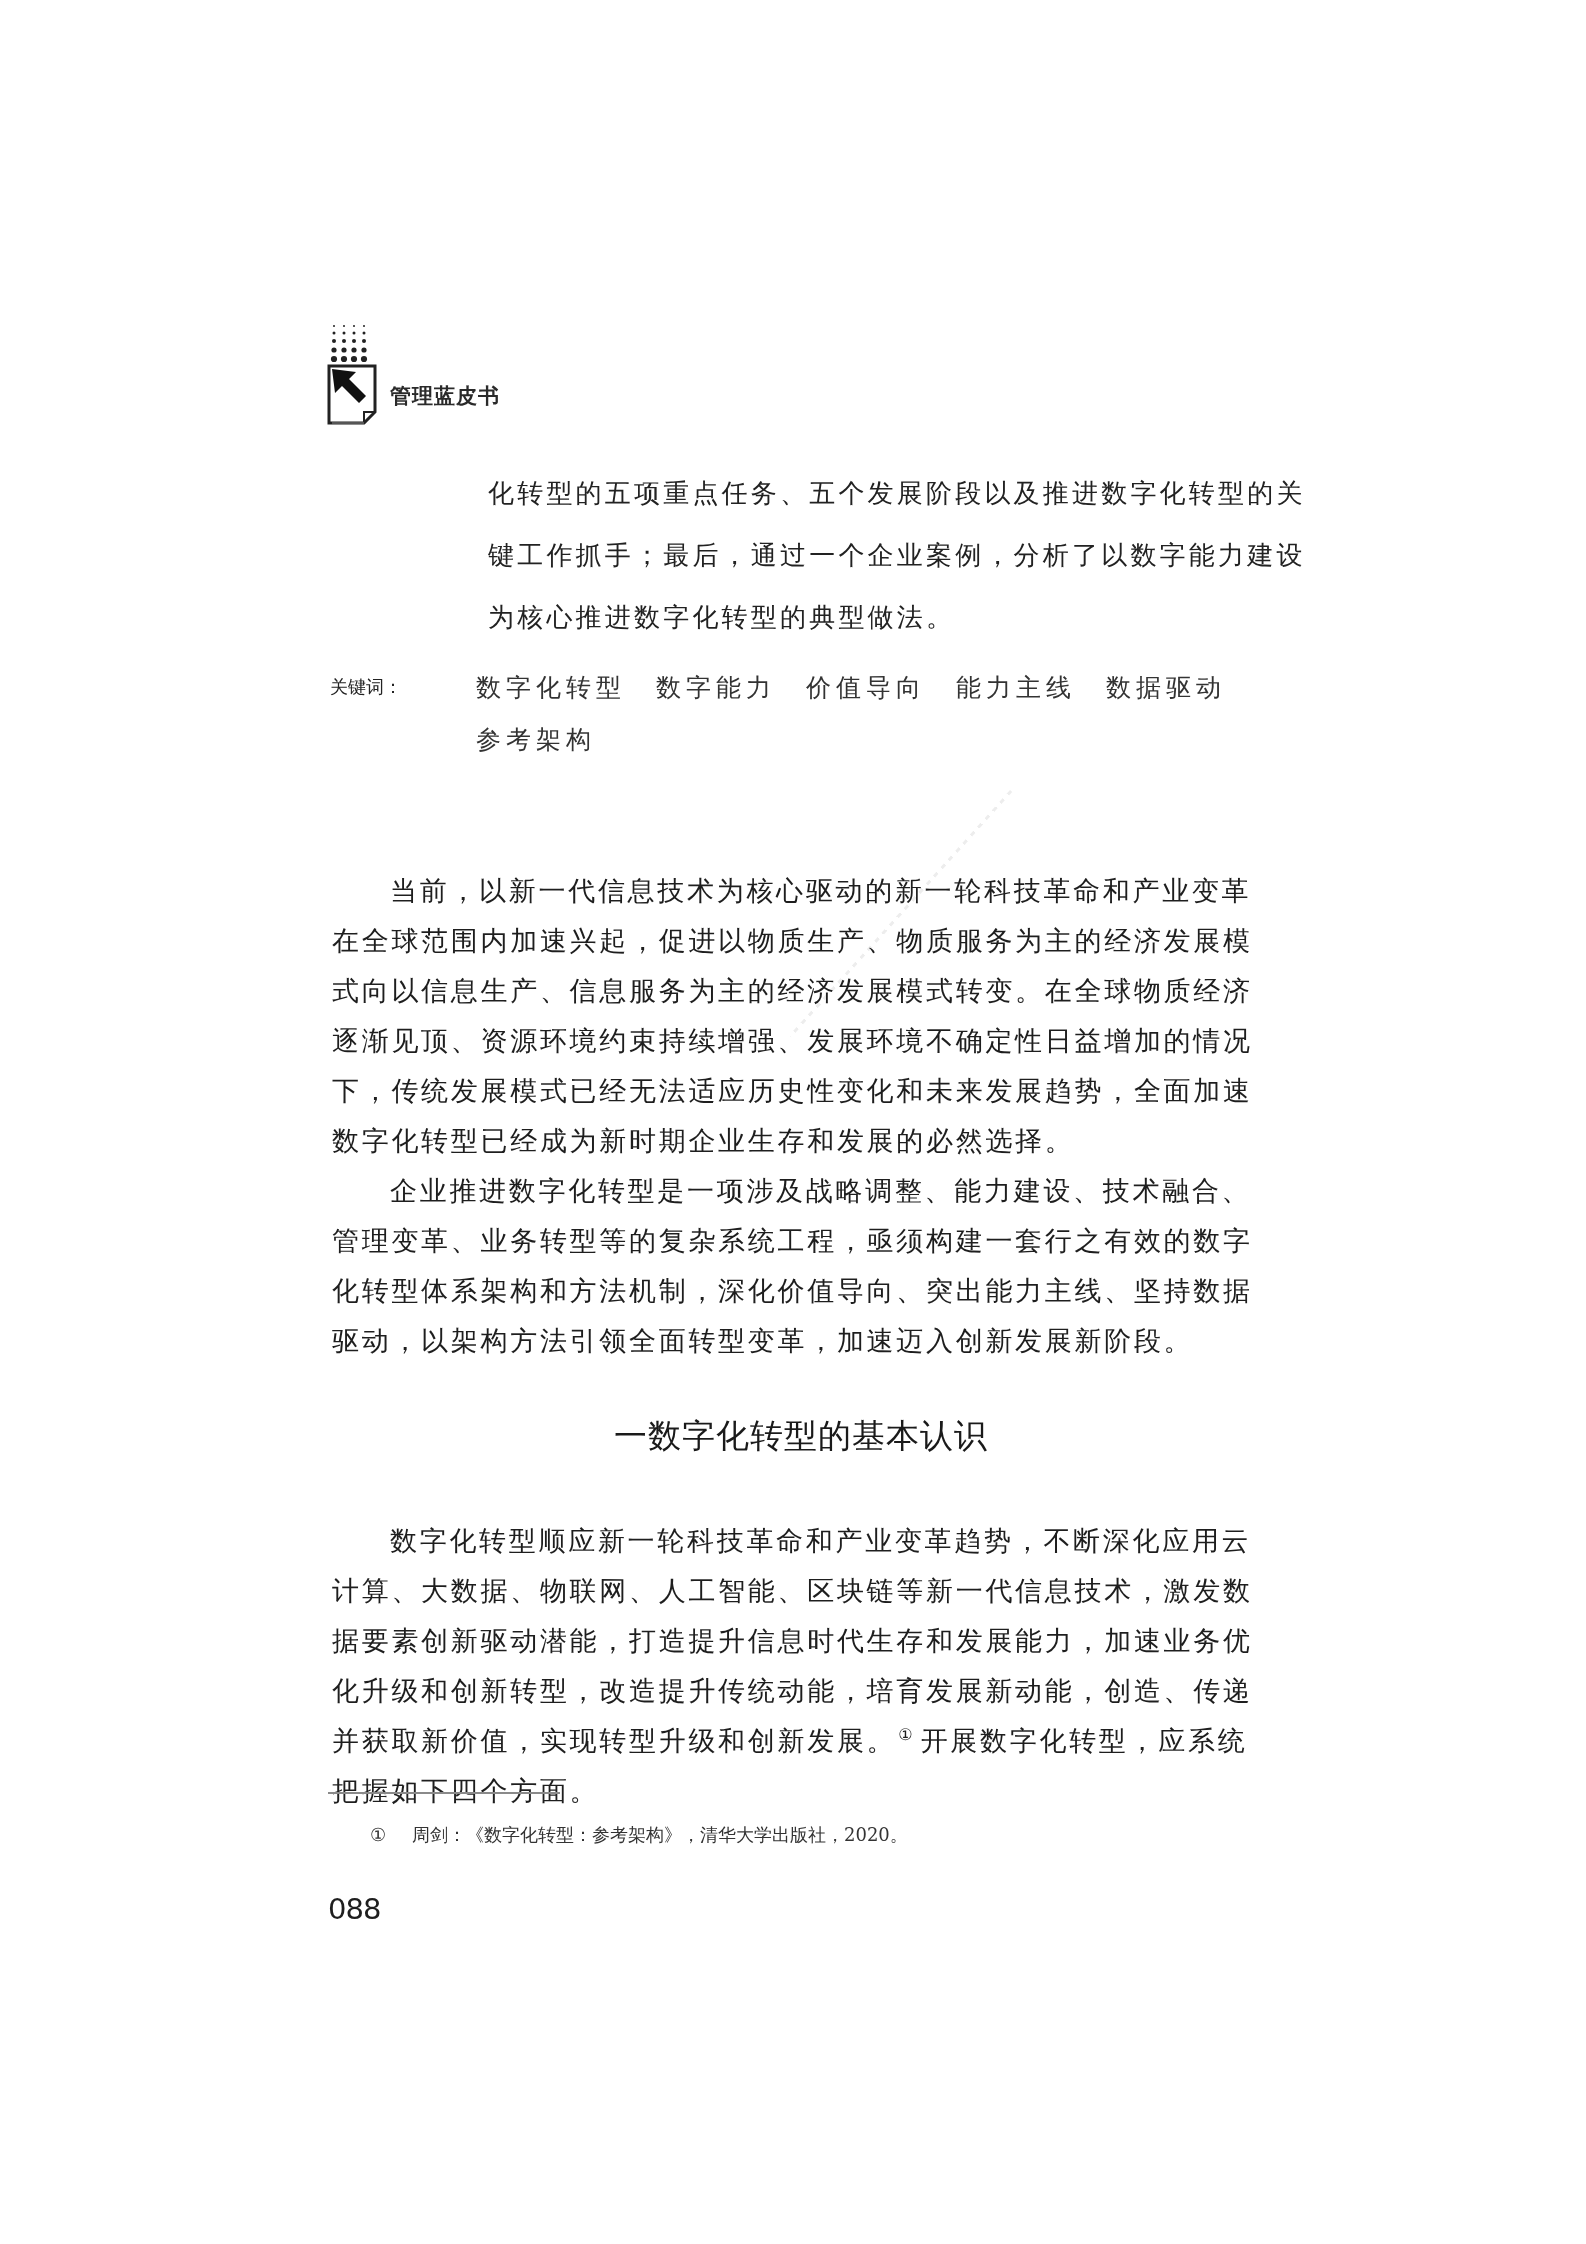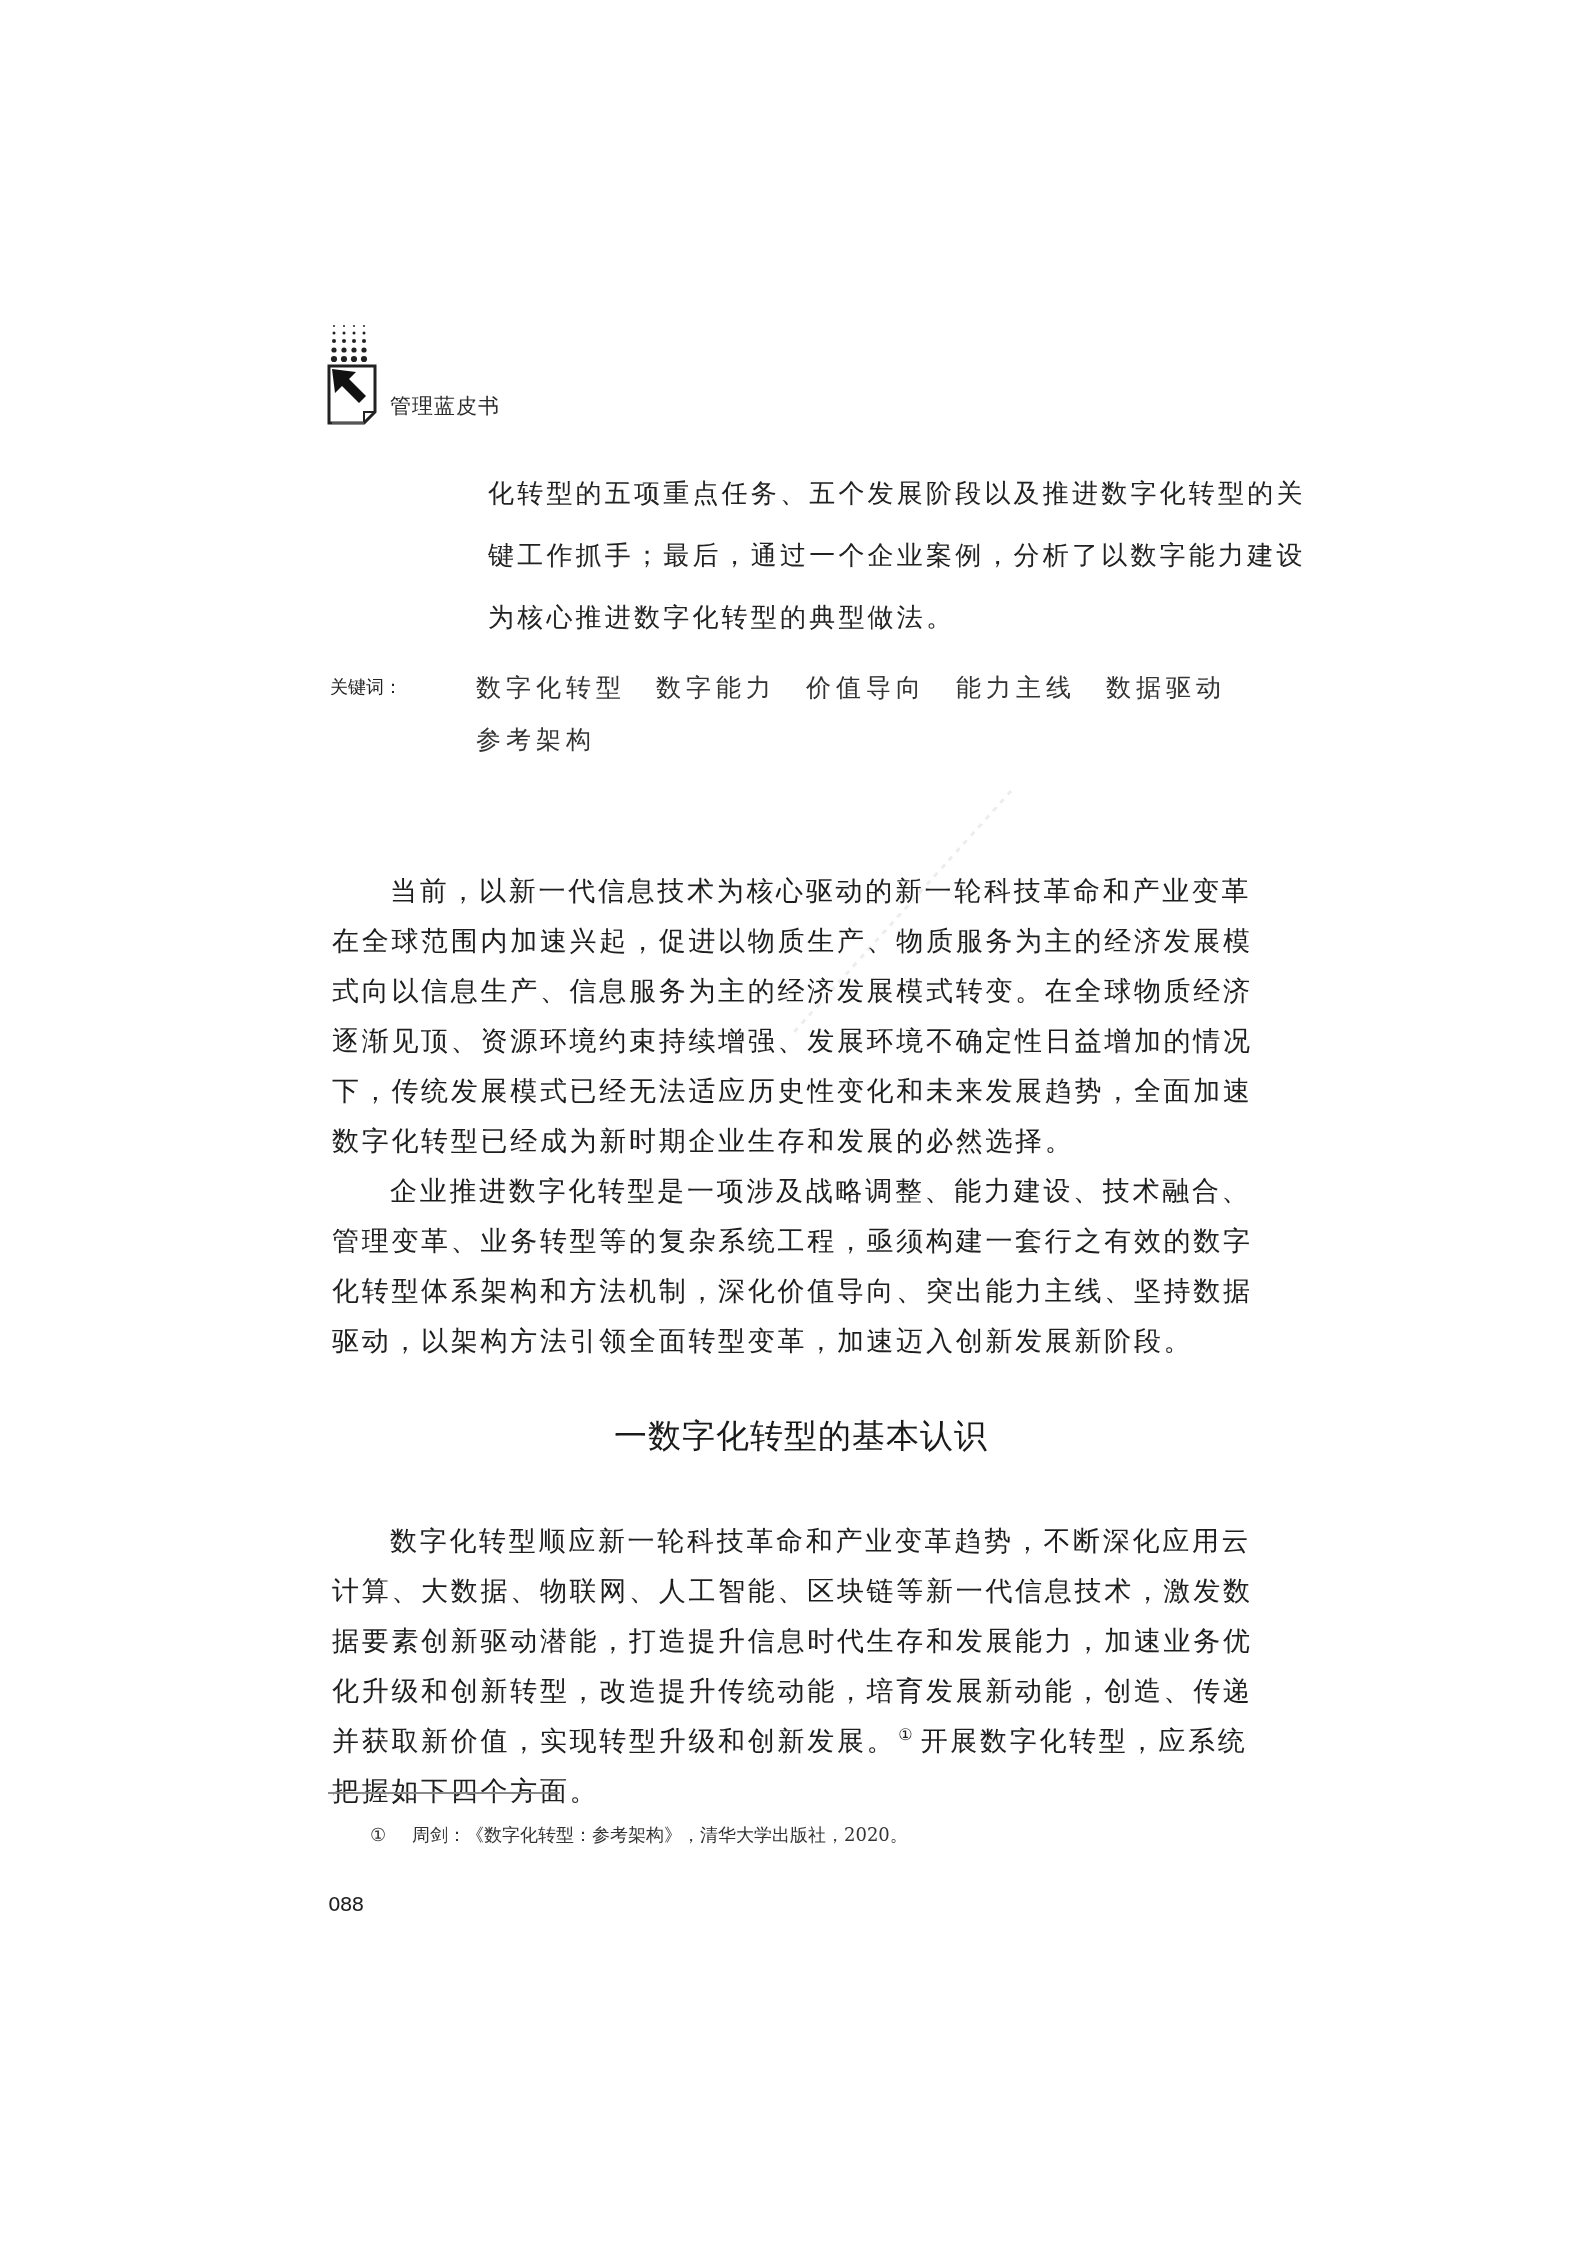--- a/index.html
+++ b/index.html
@@ -16,23 +16,22 @@
     color: #1e1e1e;
   }
   .page { position: absolute; left: 0; top: 0; width: 1586px; height: 2244px; }
 
   
   .running-header { position: absolute; left: 326px; top: 322px; width: 260px; height: 110px; }
   .series-logo { position: absolute; left: 0; top: 0; width: 56px; height: 104px; }
   .series-title {
     position: absolute; left: 64px; top: 60px;
     font-family: "DejaVu Sans", "Liberation Sans", sans-serif;
-    font-size: 21px; font-weight: normal; color: #2a2a2a; letter-spacing: 1px;
+    font-size: 21px; font-weight: bold; color: #2a2a2a; letter-spacing: 1px;
     white-space: nowrap;
-    margin-top: 10px;
   }
 
   
   .abstract {
     position: absolute; left: 476px; top: 456px; width: 790px;
     font-size: 26px; line-height: 50px; letter-spacing: 3.2px; color: #222;
   }
   .abstract p { margin: 12px; white-space: nowrap; }
 
   
@@ -71,21 +70,21 @@
 
   
   .footnote-rule { position: absolute; left: 328px; top: 1792px; width: 232px; height: 0; border-top: 2px solid #8a8a8a; }
   .footnote { position: absolute; left: 370px; top: 1820px; font-size: 18px; line-height: 30px; color: #333; white-space: nowrap; }
   .footnote .fn-mark { display: inline-block; width: 42px; }
 
   
   .page-number {
     position: absolute; left: 328px; top: 1892px;
     font-family: "DejaVu Sans", "Liberation Sans", sans-serif;
-    font-size: 20px; color: #1e1e1e; letter-spacing: -1px;
+    font-size: 29px; color: #1e1e1e; letter-spacing: -1px;
   }
 
   
   .watermark {
     position: absolute; left: 1010px; top: 790px; width: 3px; height: 330px;
     transform: rotate(42deg); transform-origin: top left;
     background: repeating-linear-gradient(to bottom, rgba(0,0,0,0.07) 0 5px, transparent 5px 11px);
   }
 </style>
 </head>

